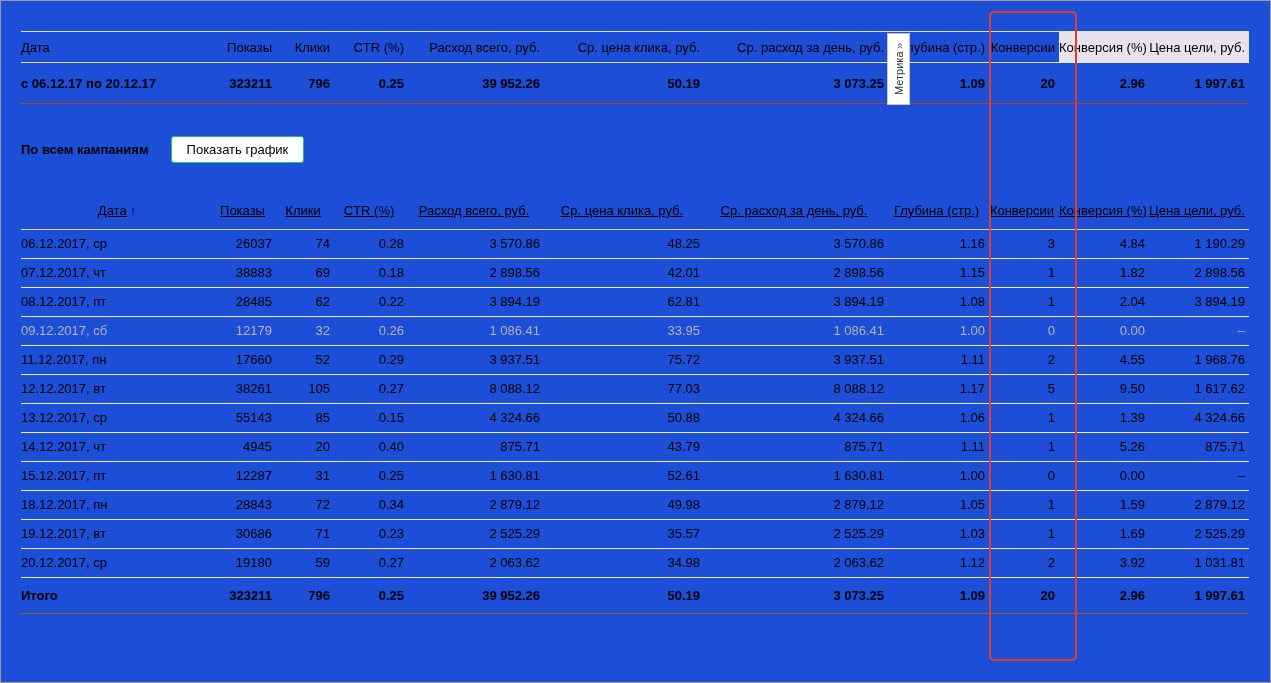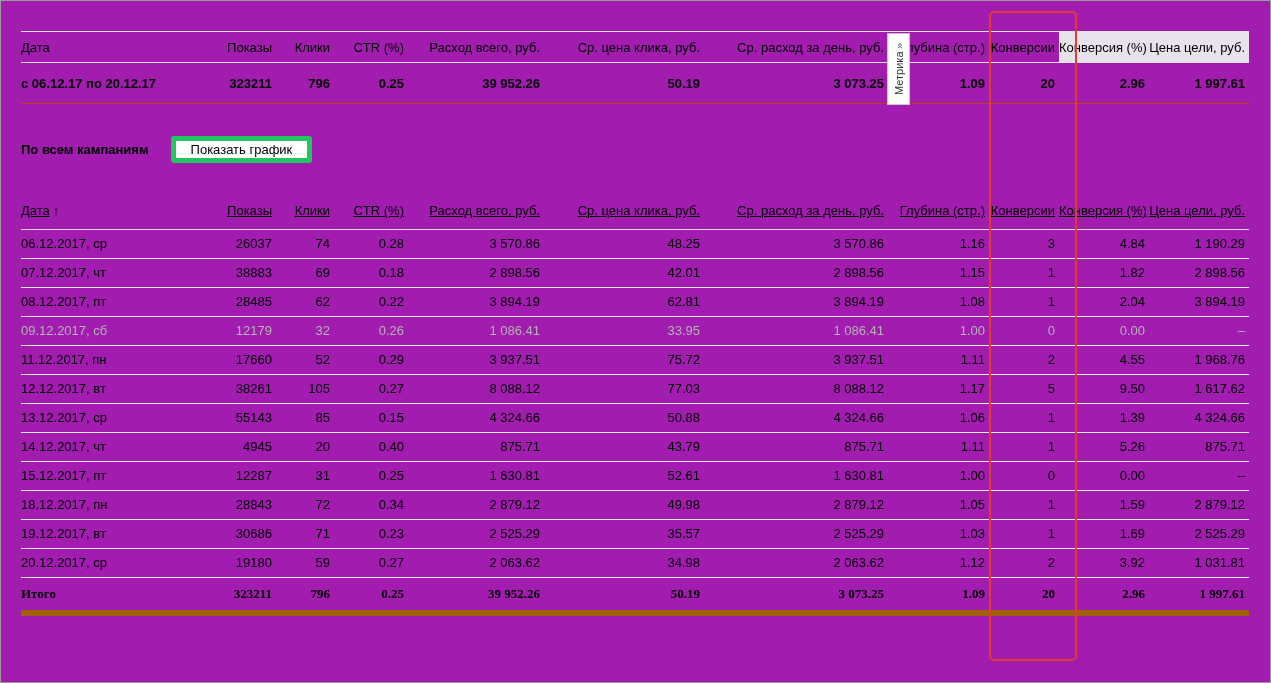--- a/index.html
+++ b/index.html
@@ -4,61 +4,61 @@
 <style>
   * { box-sizing: border-box; }
   html, body { margin: 0; padding: 0; background: #fff; }
   body { font-family: "Liberation Sans", sans-serif; }
 
   .viewport {
     position: relative;
     width: 1271px;
     height: 683px;
     border: 1px solid #9a9a9a;
-    background: #a21caf;
+    background: #1d4ed8;
     overflow: hidden;
   }
 
   table { border-collapse: collapse; table-layout: fixed; font-size: 13px; color: #000; }
 
   .summary-table { position: absolute; top: 30px; left: 20px; width: 1228px; }
   .summary-table thead th {
     font-weight: normal;
     height: 31px;
     border-top: 1px solid #e2e2e2;
     border-bottom: 1px solid #e2e2e2;
     vertical-align: middle;
     white-space: nowrap;
     overflow: hidden;
   }
   .summary-table tbody td { height: 41px; border-bottom: 1px solid #c2410c; vertical-align: middle; }
 
   .main-table { position: absolute; top: 192px; left: 20px; width: 1228px; }
   .main-table thead th {
     font-weight: normal; height: 36px; vertical-align: middle;
-    border-bottom: 1px solid #dcdcdc; white-space: nowrap; overflow: hidden;
+    border-bottom: 1px solid #dcdcdc; white-space: nowrap; overflow: hidden; text-align: center;
   }
   .main-table tbody td { height: 29px; border-bottom: 1px solid #ececec; vertical-align: middle; }
-  .main-table tfoot td { height: 36px; border-bottom: 6px solid #a16207; vertical-align: middle; font-family: Liberation Serif, serif; }
+  .main-table tfoot td { height: 36px; border-bottom: 1px solid #a16207; vertical-align: middle; }
   .main-table tbody tr.muted td { color: var(--muted-text, #b3b3b3); }
 
   .c-date { text-align: left; padding: 0; }
   .c-num  { text-align: right; padding: 0 4px 0 0; }
   .bold   { font-weight: bold; }
   .metrika-bg { background: var(--metrika-bg, #e8e2ec); }
 
   .th-link { text-decoration: underline; cursor: pointer; color: #000; }
   .sort-arrow { margin-left: 3px; color: #000; text-decoration: none; }
 
   .toolbar { position: absolute; top: 133px; left: 20px; height: 30px; display: flex; align-items: center; }
   .toolbar-title { font-weight: bold; font-size: 13px; color: #000; white-space: nowrap; }
   .show-chart-btn {
     margin-left: 22px; height: 27px; padding: 0 15px;
     font-family: inherit; font-size: 13px; color: #000;
-    background: #fff; border: 5px solid #22c55e; border-radius: 3px; cursor: pointer;
+    background: #fff; border: 1px solid #22c55e; border-radius: 3px; cursor: pointer;
   }
 
   .metrika-tab {
     position: absolute; left: 886px; top: 32px; width: 23px; height: 72px;
     border: 1px solid #c6c6c6; background: #fff; z-index: 3;
     writing-mode: vertical-rl; transform: rotate(180deg);
     display: flex; align-items: center; justify-content: center;
     font-size: 11px; color: #333; cursor: pointer;
   }
   .metrika-tab .metrika-chevron { margin-top: 3px; color: #555; }

